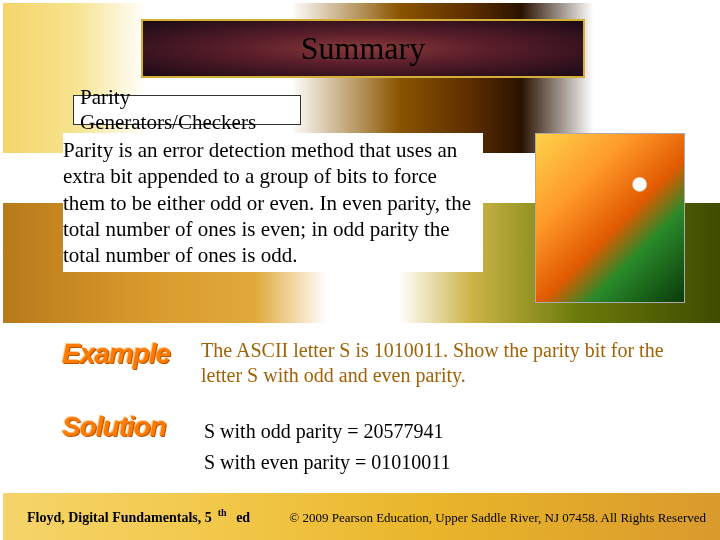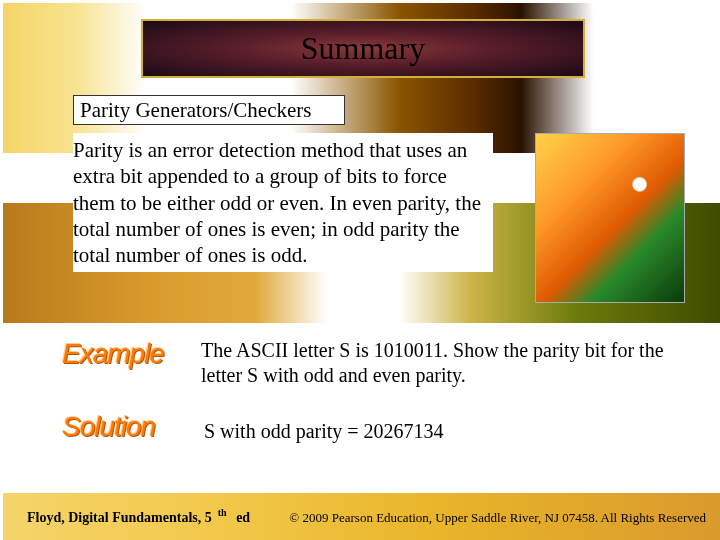--- a/index.html
+++ b/index.html
@@ -31,49 +31,49 @@
     background: radial-gradient(ellipse at center, #8a3a3a 0%, #5a1e2a 40%, #1a0a15 100%);
     outline: 2px solid #d4af37;
     display: flex; align-items: center; justify-content: center;
     z-index: 5;
   }
   .title-bar span {
     font-size: 32px; color: #000; font-weight: 400;
   }
   .subheading {
     position: absolute; top: 92px; left: 70px;
-    width: 272px; height: 30px;
+    width: 228px; height: 30px;
     display: flex; align-items: center; padding-left: 6px;
     border: 1px solid #333;
     background: #fff;
     font-size: 21px; color: #000;
     z-index: 5;
   }
   .body-text {
-    position: absolute; top: 130px; left: 70px;
+    position: absolute; top: 130px; left: 60px;
     width: 420px;
     font-size: 21px; line-height: 1.25; color: #000;
     background: #fff; padding: 4px 6px 4px 0;
     z-index: 4;
   }
   .sidebar-label {
     position: absolute; left: 56px;
     font-family: "Arial Black", Arial, sans-serif;
-    font-weight: 400; font-style: italic;
+    font-weight: 700; font-style: italic;
     font-size: 28px; letter-spacing: -1px;
     color: #ff7a00;
     text-shadow: 1px 1px 0 #b85500, -1px -1px 0 #ffcc99;
     z-index: 6;
   }
   .lbl-example { top: 332px; }
   .lbl-solution { top: 405px; text-align: center; }
   .example-text {
     position: absolute; top: 332px; left: 195px;
     width: 480px;
-    font-size: 20px; line-height: 1.25; color: #000000;
+    font-size: 20px; line-height: 1.25; color: #a16207;
     z-index: 5;
   }
   .solution-text {
     position: absolute; top: 410px; left: 195px;
     width: 420px;
     font-size: 20px; line-height: 1.25; color: #000;
     z-index: 5;
   }
   .footer-left {
     position: absolute; bottom: 14px; left: 18px;
@@ -111,19 +111,20 @@
 
 <div class="body-text">Parity is an error detection method that uses an extra bit appended to a group of bits to force them to be either odd or even. In even parity, the total number of ones is even; in odd parity the total number of ones is odd.</div>
 
 <div class="photo-block"></div>
 
 <div class="sidebar-label lbl-example">Example</div>
 <div class="example-text">The ASCII letter S is 1010011. Show the parity bit for the letter S with odd and even parity.</div>
 
 <div class="sidebar-label lbl-solution">Solution</div>
 <div class="solution-text">
-  <div>S with odd parity =  20267134</div>
+  <div>S with odd parity =  20577941</div>
+  <div>S with even parity = 01010011</div>
 </div>
 
 <div class="footer-left">
   <span>Floyd, Digital Fundamentals, 5</span><sup>th</sup><span> ed</span>
 </div>
 <div class="footer-right">© 2009 Pearson Education, Upper Saddle River, NJ 07458. All Rights Reserved</div>
 
 </body></html>

